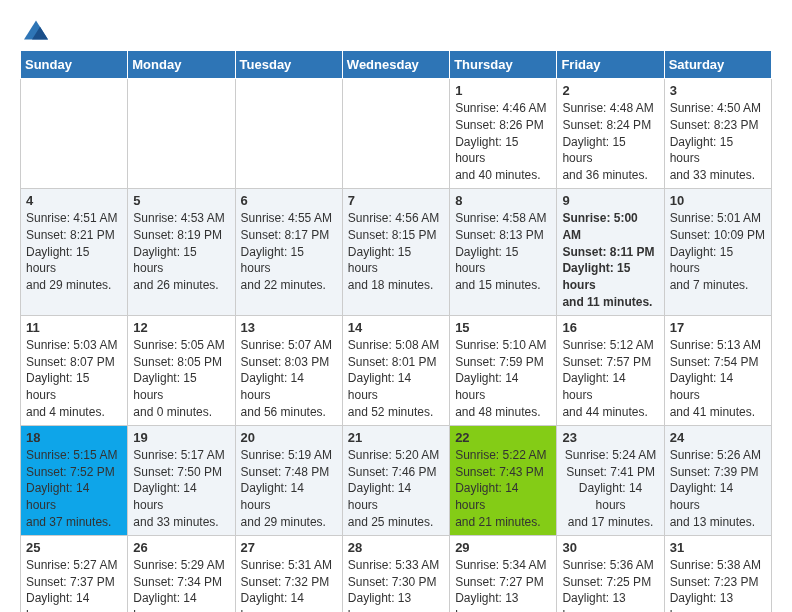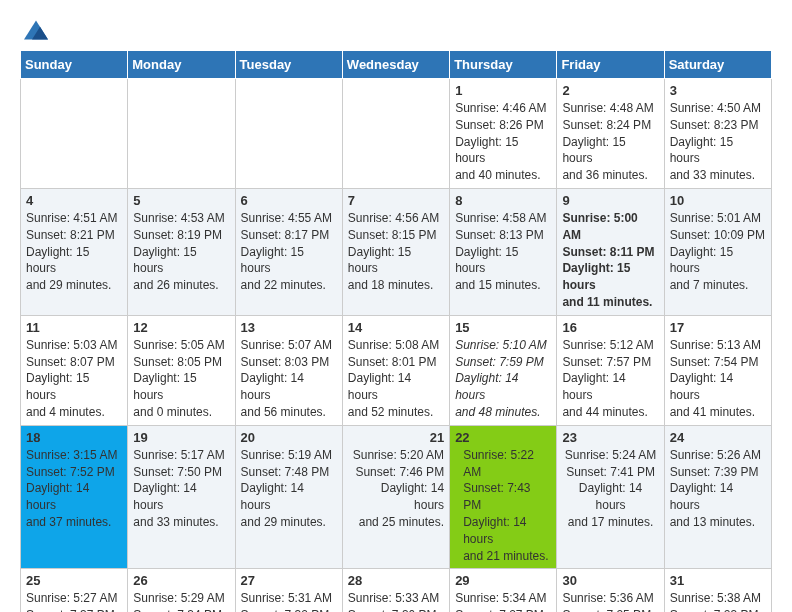--- a/index.html
+++ b/index.html
@@ -228,21 +228,21 @@
         </td>
         <td>
           <span class="day-number">14</span>
           <div class="day-info" style="white-space: pre-line;">Sunrise: 5:08 AM
 Sunset: 8:01 PM
 Daylight: 14 hours
 and 52 minutes.</div>
         </td>
         <td>
           <span class="day-number">15</span>
-          <div class="day-info" style="white-space: pre-line; font-style: italic;">Sunrise: 5:10 AM
+          <div class="day-info" style="white-space: pre-line;">Sunrise: 5:10 AM
 Sunset: 7:59 PM
 Daylight: 14 hours
 and 48 minutes.</div>
         </td>
         <td>
           <span class="day-number">16</span>
           <div class="day-info" style="white-space: pre-line;">Sunrise: 5:12 AM
 Sunset: 7:57 PM
 Daylight: 14 hours
 and 44 minutes.</div>
@@ -251,49 +251,49 @@
           <span class="day-number">17</span>
           <div class="day-info" style="white-space: pre-line;">Sunrise: 5:13 AM
 Sunset: 7:54 PM
 Daylight: 14 hours
 and 41 minutes.</div>
         </td>
       </tr>
       <tr>
         <td style="background: #0ea5e9;">
           <span class="day-number">18</span>
-          <div class="day-info" style="white-space: pre-line;">Sunrise: 3:15 AM
+          <div class="day-info" style="white-space: pre-line;">Sunrise: 5:15 AM
 Sunset: 7:52 PM
 Daylight: 14 hours
 and 37 minutes.</div>
         </td>
         <td style="background: rgb(240, 244, 248);">
           <span class="day-number">19</span>
           <div class="day-info" style="white-space: pre-line;">Sunrise: 5:17 AM
 Sunset: 7:50 PM
 Daylight: 14 hours
 and 33 minutes.</div>
         </td>
         <td style="background: rgb(240, 244, 248);">
           <span class="day-number">20</span>
           <div class="day-info" style="white-space: pre-line;">Sunrise: 5:19 AM
 Sunset: 7:48 PM
 Daylight: 14 hours
 and 29 minutes.</div>
         </td>
-        <td style="background: rgb(240, 244, 248); text-align: right;">
+        <td style="background: rgb(240, 244, 248);">
           <span class="day-number">21</span>
           <div class="day-info" style="white-space: pre-line;">Sunrise: 5:20 AM
 Sunset: 7:46 PM
 Daylight: 14 hours
 and 25 minutes.</div>
         </td>
         <td style="background: #84cc16;">
           <span class="day-number">22</span>
-          <div class="day-info" style="white-space: pre-line; margin-left: 8px;">Sunrise: 5:22 AM
+          <div class="day-info" style="white-space: pre-line;">Sunrise: 5:22 AM
 Sunset: 7:43 PM
 Daylight: 14 hours
 and 21 minutes.</div>
         </td>
         <td style="background: rgb(240, 244, 248); margin-top: 21px;">
           <span class="day-number">23</span>
           <div class="day-info" style="white-space: pre-line; text-align: center;">Sunrise: 5:24 AM
 Sunset: 7:41 PM
 Daylight: 14 hours
 and 17 minutes.</div>

